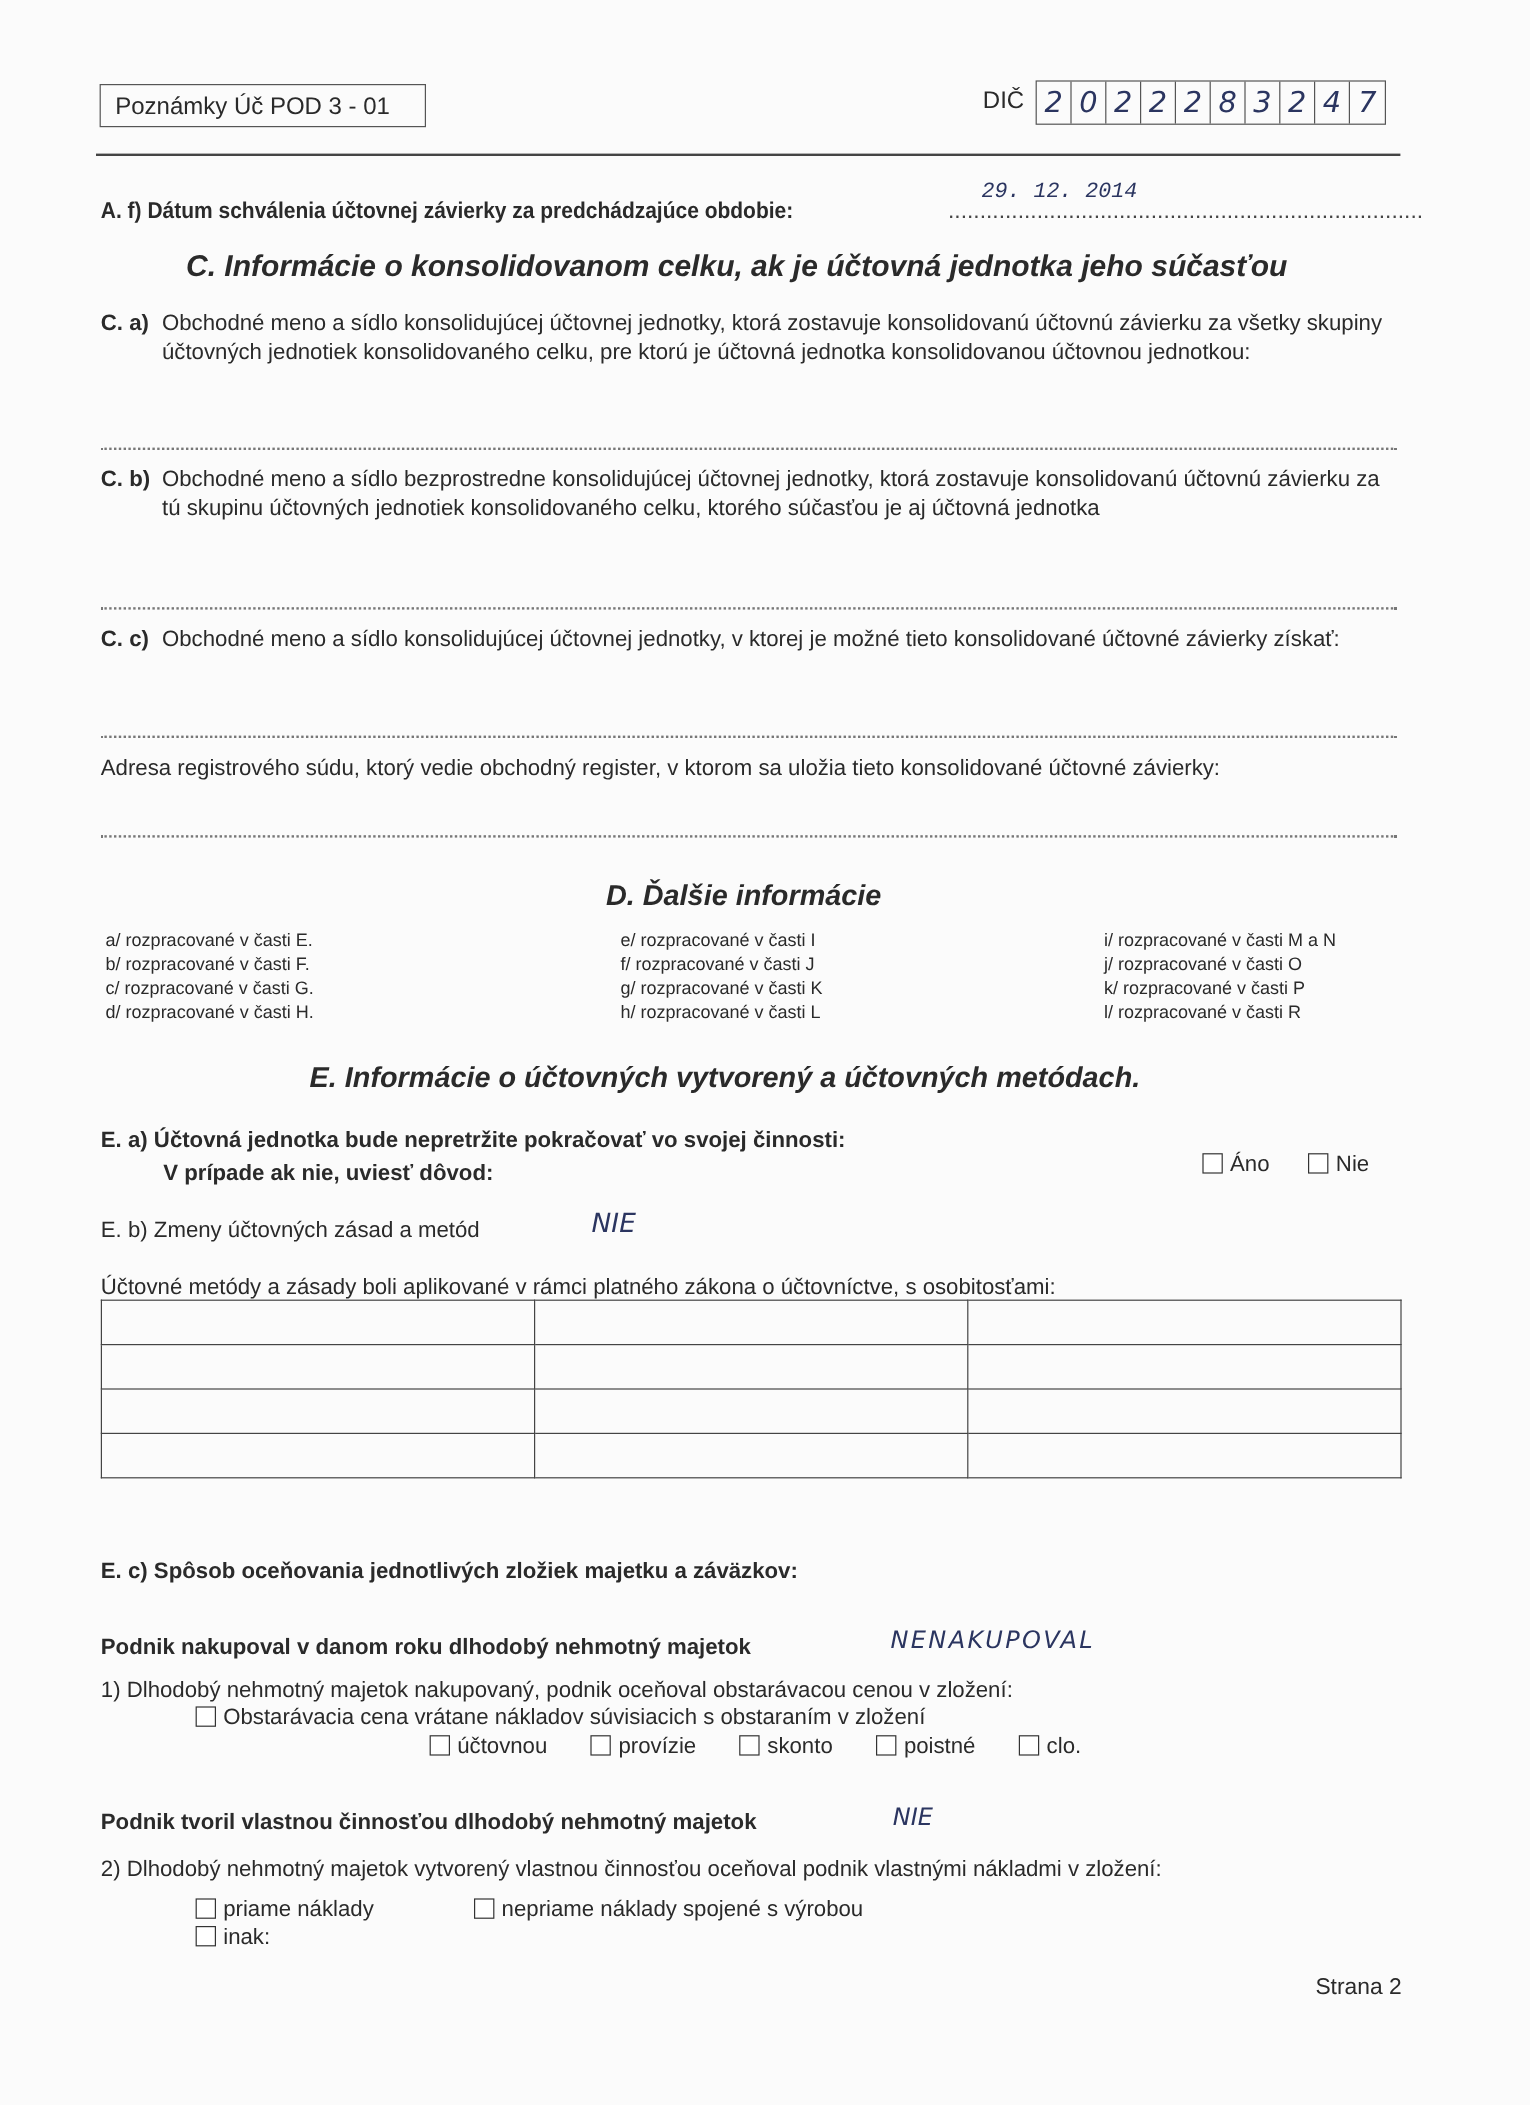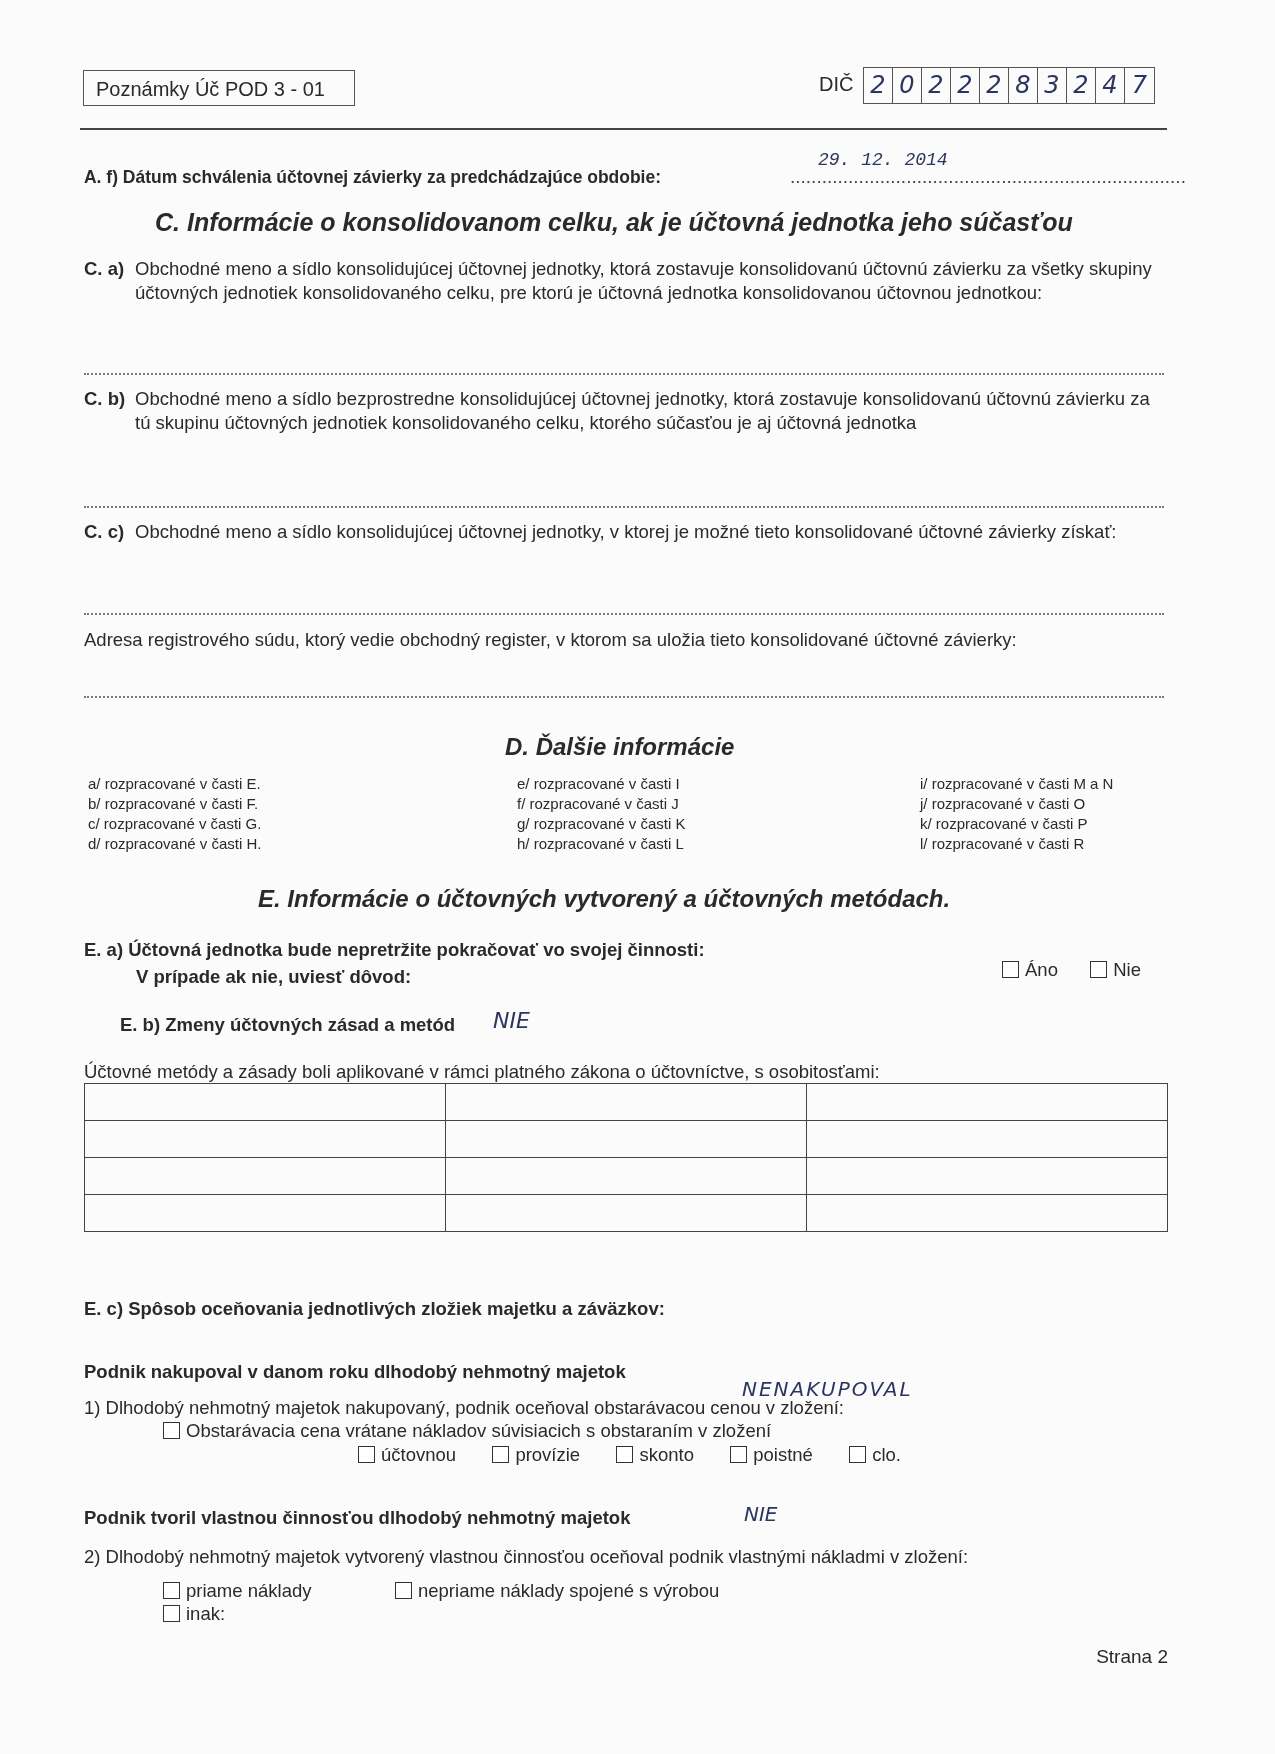--- a/index.html
+++ b/index.html
@@ -115,21 +115,21 @@
 <div class="abs sec-title" style="left:258px; top:885px; font-size:24px;">E. Informácie o účtovných vytvorený a  účtovných metódach.</div>
 
 <div class="abs para" style="left:84px; top:938px; font-weight:bold;">E. a) Účtovná jednotka bude nepretržite pokračovať vo svojej činnosti:</div>
 <div class="abs para" style="left:136px; top:965px; font-weight:bold;">V prípade ak nie, uviesť dôvod:</div>
 <div class="abs para" style="left:1002px; top:938px;margin-top:20px;">
   <span class="cb"></span><span>Áno</span>
   <span style="display:inline-block; width:22px;"></span>
   <span class="cb"></span><span>Nie</span>
 </div>
 
-<div class="abs para" style="left:84px; top:1013px; font-weight:bold;margin-left:36px;">E. b) Zmeny účtovných zásad a metód</div>
+<div class="abs para" style="left:84px; top:1013px; font-weight:normal;">E. b) Zmeny účtovných zásad a metód</div>
 <div class="abs hand" style="left:493px; top:1008px; font-size:22px;">NIE</div>
 
 <div class="abs para" style="left:84px; top:1060px;">Účtovné metódy a zásady boli aplikované v rámci platného zákona o účtovníctve, s osobitosťami:</div>
 
 <table class="abs changes" style="left:84px; top:1083px; width:1084px;">
   <tbody>
   <tr>
         <td></td>
         <td></td>
         <td></td>
@@ -148,21 +148,21 @@
         <td></td>
         <td></td>
         <td></td>
       </tr>
 </tbody>
   </table>
 
 <div class="abs para" style="left:84px; top:1297px; font-weight:bold;">E. c)  Spôsob oceňovania jednotlivých zložiek majetku a záväzkov:</div>
 
 <div class="abs para" style="left:84px; top:1360px; font-weight:bold;">Podnik nakupoval v danom roku dlhodobý nehmotný majetok</div>
-<div class="abs hand" style="left:742px; top:1354px; font-size:20px; letter-spacing:2px;margin-top:23px;">NENAKUPOVAL</div>
+<div class="abs hand" style="left:742px; top:1354px; font-size:20px; letter-spacing:2px;">NENAKUPOVAL</div>
 
 <div class="abs para" style="left:84px; top:1396px;">1) Dlhodobý nehmotný majetok nakupovaný, podnik oceňoval obstarávacou cenou v zložení:</div>
 <div class="abs para" style="left:163px; top:1419px;">
   <span class="cb"></span><span>Obstarávacia cena vrátane nákladov súvisiacich s obstaraním v zložení</span>
 </div>
 <div class="abs para" style="left:358px; top:1443px;">
   <span class="cb"></span><span>účtovnou</span>
   <span style="display:inline-block; width:26px;"></span>
   <span class="cb"></span><span>provízie</span>
   <span style="display:inline-block; width:26px;"></span>

